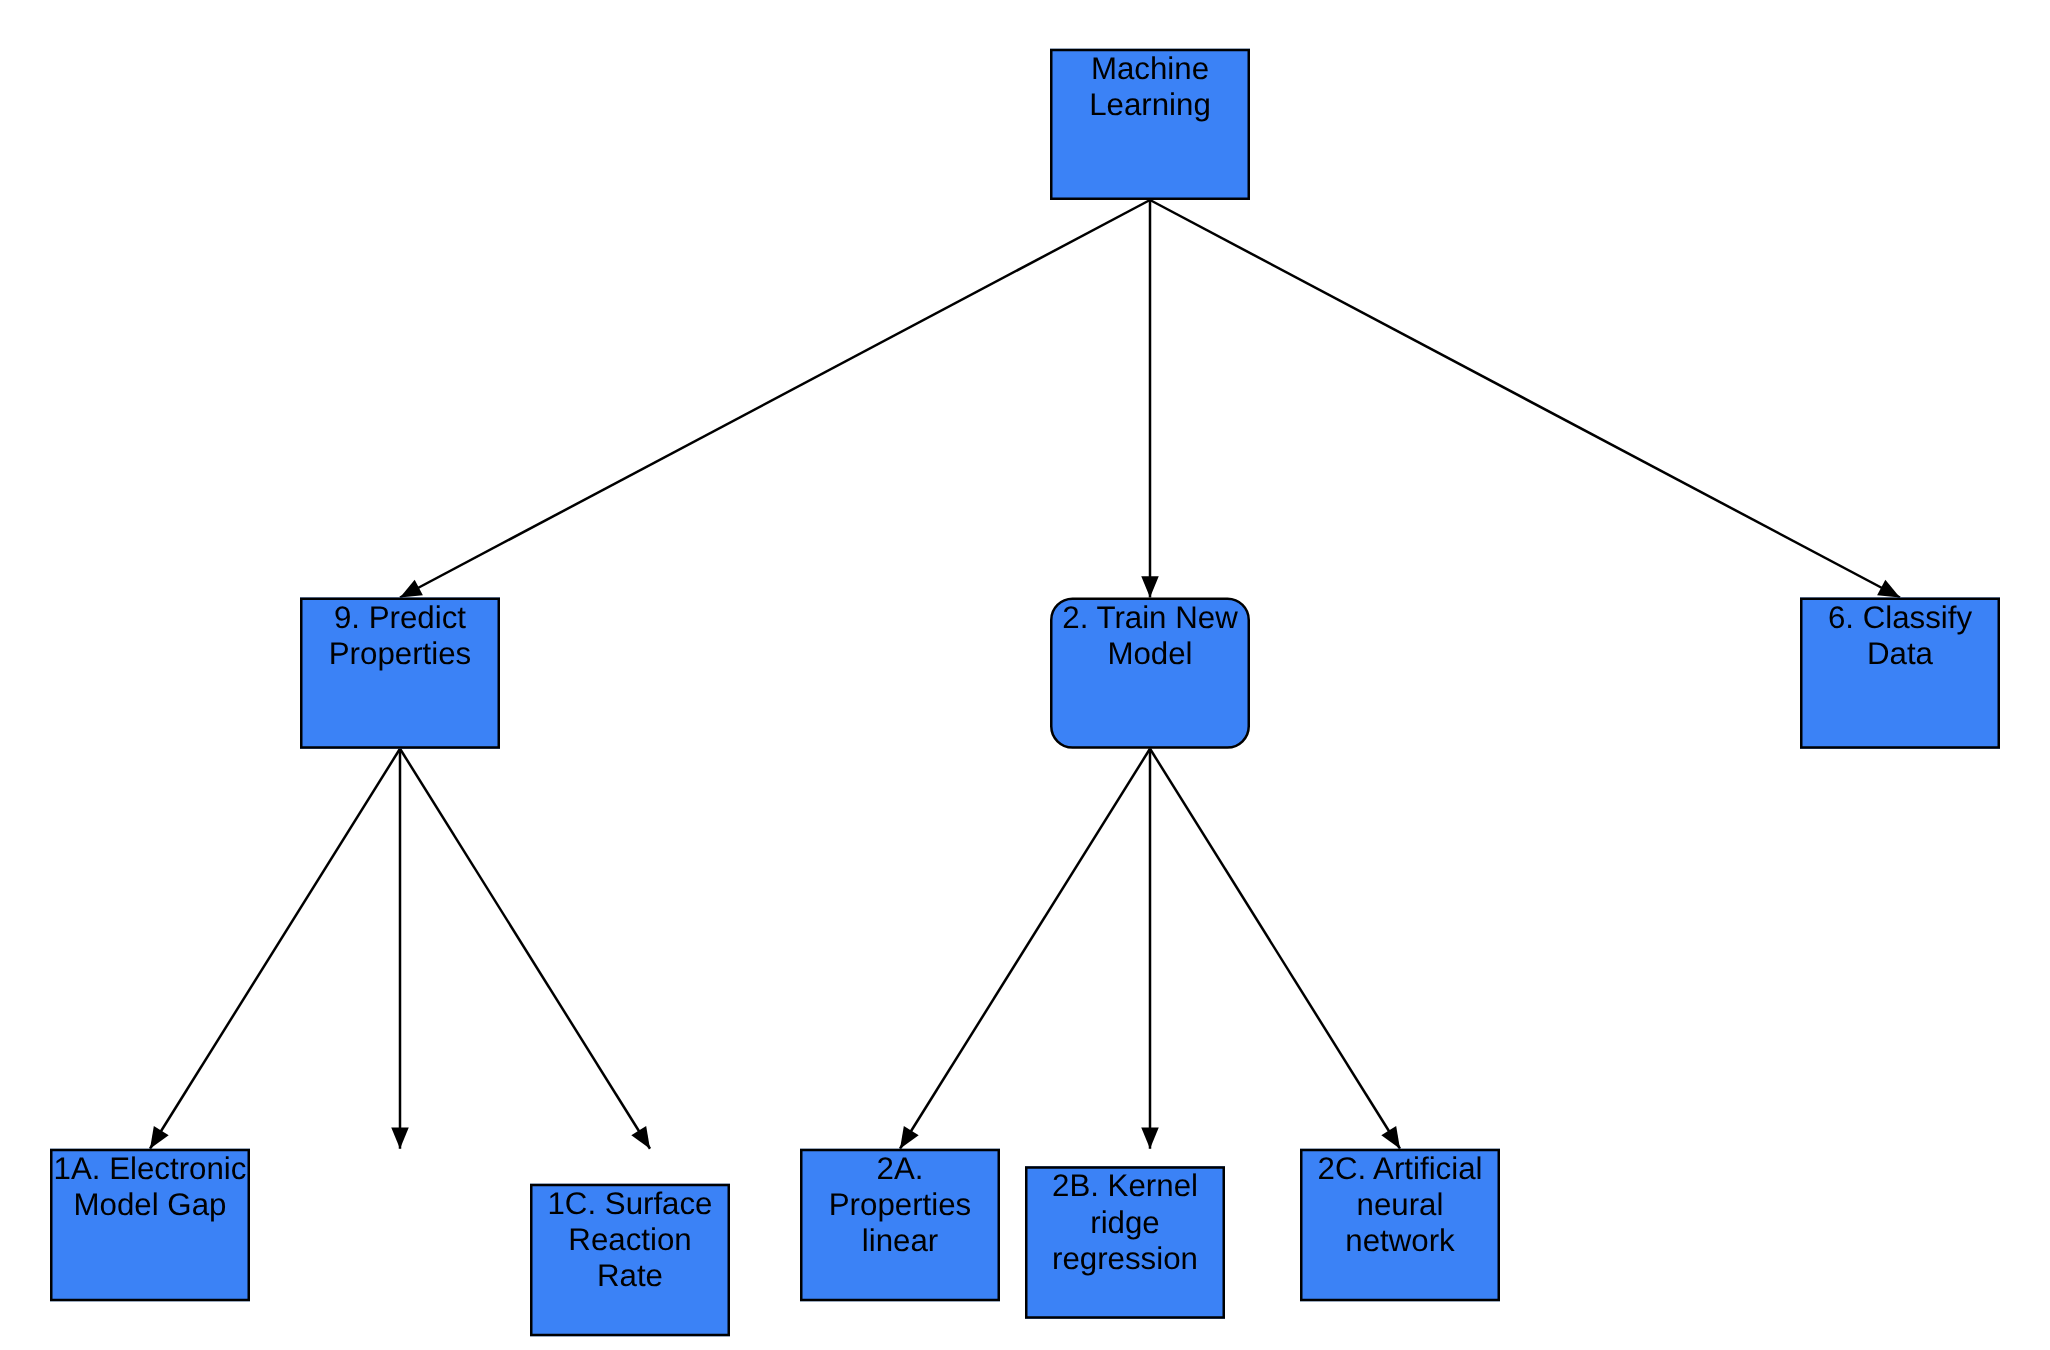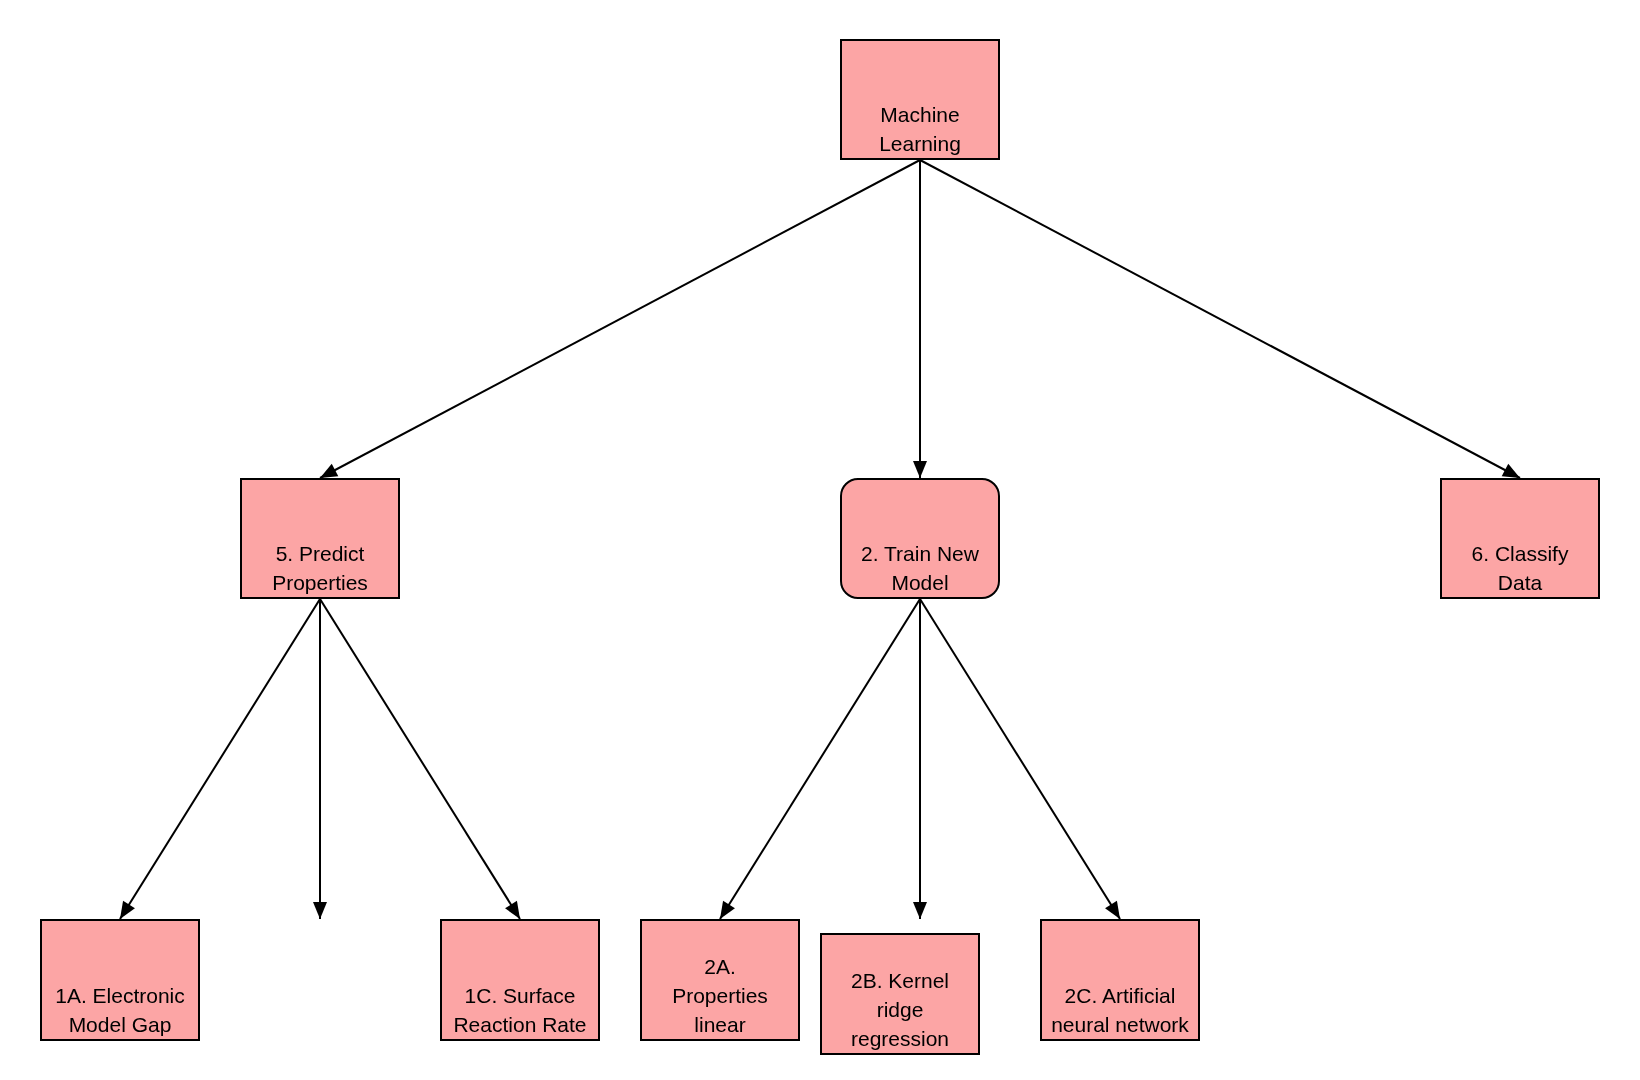--- a/index.html
+++ b/index.html
@@ -20,46 +20,46 @@
     left: 0;
     top: 0;
     width: 1640px;
     height: 1080px;
   }
   .node {
     position: absolute;
     box-sizing: border-box;
     width: 160px;
     border: 2px solid #000000;
-    background: #fca5a5;
+    background: #3b82f6;
     display: flex;
-    align-items: flex-end;
+    align-items: flex-start;
     justify-content: center;
     text-align: center;
     color: #000000;
-    font-size: 21px;
+    font-size: 25px;
     line-height: 29px;
   }
   .node .label {
     white-space: pre-line;
     display: block;
     width: 100%;
   }
   
   .lvl-top    { top: 39px;  height: 121px; }
   .lvl-mid    { top: 478px; height: 121px; }
   .lvl-bottom { top: 919px; height: 122px; }
   
   #node-root                         { left: 840px; }
   #node-predict-properties           { left: 240px; }
   #node-train-new-model              { left: 840px; border-radius: 18px; }
   #node-classify-data                { left: 1440px; }
   #node-electronic-band-gap          { left: 40px; }
   #node-electronic-density-of-states { left: 240px; }
-  #node-surface-reaction-rate        { left: 440px; }
+  #node-surface-reaction-rate        { left: 424px; margin-top: 28px; }
   #node-regression-linear            { left: 640px; }
   #node-kernel-ridge-regression      { left: 820px; margin-top: 14px; }
   #node-artificial-neural-network    { left: 1040px; }
 </style>
 </head>
 <body>
 
 <div class="canvas">
 
   <svg class="edges" width="1640" height="1080" viewBox="0 0 1640 1080" xmlns="http://www.w3.org/2000/svg">
@@ -78,21 +78,21 @@
     <line x1="920" y1="599" x2="920" y2="919" stroke="#000000" stroke-width="2" marker-end="url(#arrowhead)"></line>
     <line x1="920" y1="599" x2="1120" y2="919" stroke="#000000" stroke-width="2" marker-end="url(#arrowhead)"></line>
   </svg>
 
   <div class="node lvl-top" id="node-root">
     <span class="label">Machine
 Learning</span>
   </div>
 
   <div class="node lvl-mid" id="node-predict-properties">
-    <span class="label">5. Predict
+    <span class="label">9. Predict
 Properties</span>
   </div>
 
   <div class="node lvl-mid" id="node-train-new-model">
     <span class="label">2. Train New
 Model</span>
   </div>
 
   <div class="node lvl-mid" id="node-classify-data">
     <span class="label">6. Classify

